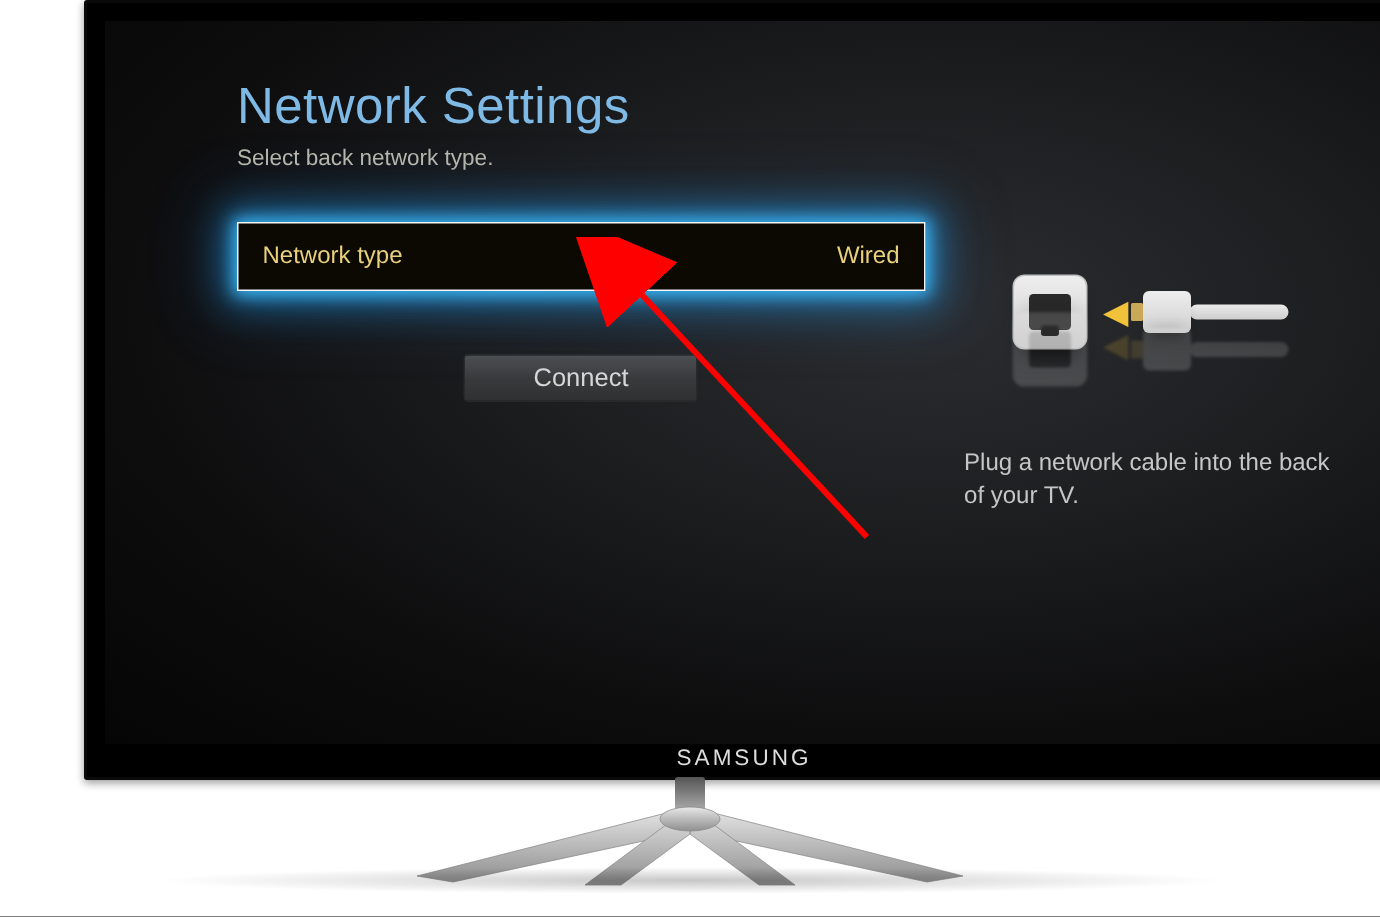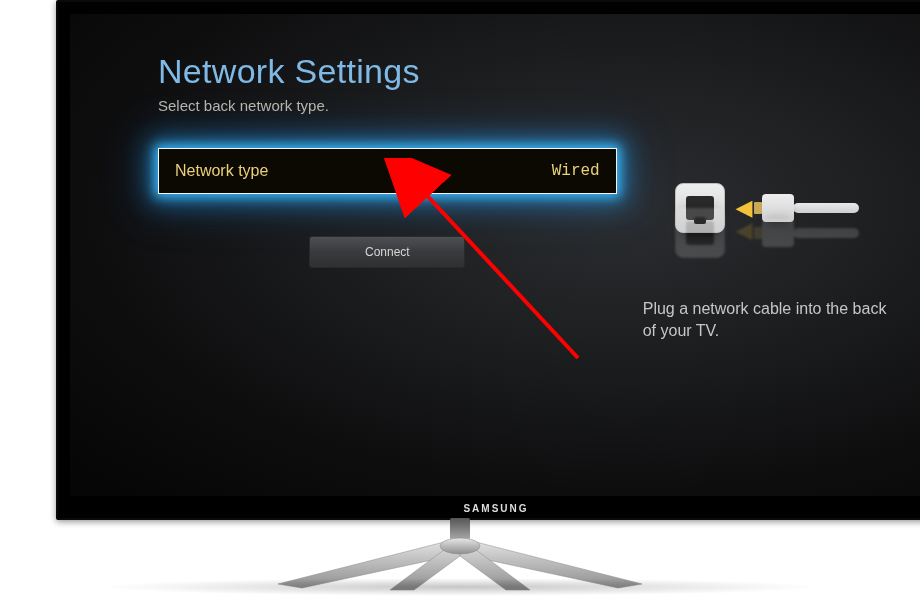--- a/index.html
+++ b/index.html
@@ -27,23 +27,23 @@
       position: absolute;
       inset: 12px 12px 22px 12px;
       background: radial-gradient(ellipse at 65% 40%, #2b2d30 0%, #1d1e20 35%, #0d0d0e 70%, #050505 100%);
     }
     .brand {
       position: absolute;
       bottom: 4px;
       left: 50%;
       transform: translateX(-50%);
       color: #ddd;
-      font-size: 10px;
+      font-size: 15px;
       letter-spacing: 2px;
-      font-weight: 700;
+      font-weight: 400;
     }
     .stand-neck {
       position: absolute;
       left: 50%;
       transform: translateX(-50%);
       top: 518px;
       width: 20px;
       height: 22px;
       background: linear-gradient(180deg,#555,#aaa);
       border-radius: 2px;
@@ -108,34 +108,33 @@
         0 0 24px 8px rgba(40,160,240,0.55),
         0 0 44px 14px rgba(30,130,220,0.25);
     }
     .type-label {
       color: #e9d07a;
       font-size: 16px;
     }
     .type-value {
       color: #e9d07a;
       font-size: 16px;
-      font-family: Liberation Mono, monospace;
     }
     .connect-btn {
       margin: 42px auto 0;
       width: 156px;
       height: 32px;
       background: linear-gradient(180deg,#4e4f51 0%, #3a3b3d 50%, #2f3032 100%);
       border: 1px solid #2a2a2a;
       border-radius: 3px;
       display: flex;
       align-items: center;
       justify-content: center;
       color: #d7d7d7;
-      font-size: 12px;
+      font-size: 17px;
       cursor: pointer;
       text-align: center;
     }
     .illustration {
       height: 120px;
       position: relative;
       display: flex;
       align-items: center;
       justify-content: center;
       gap: 10px;

